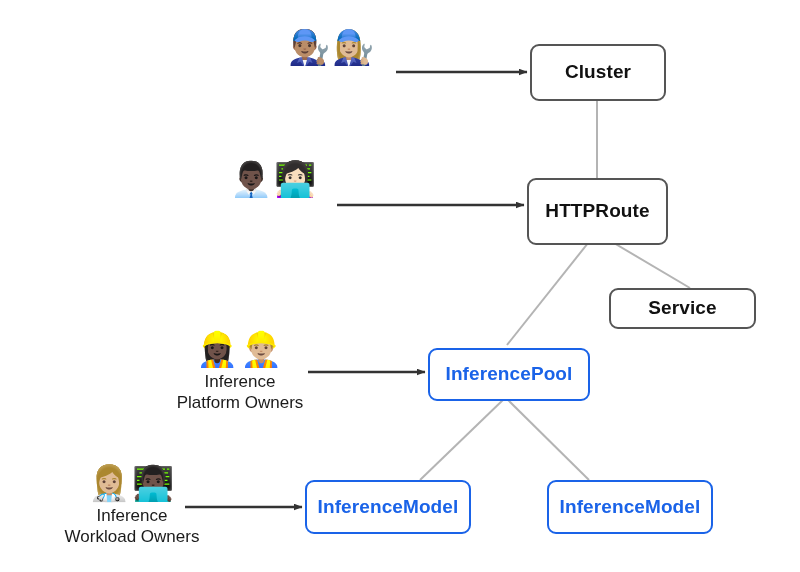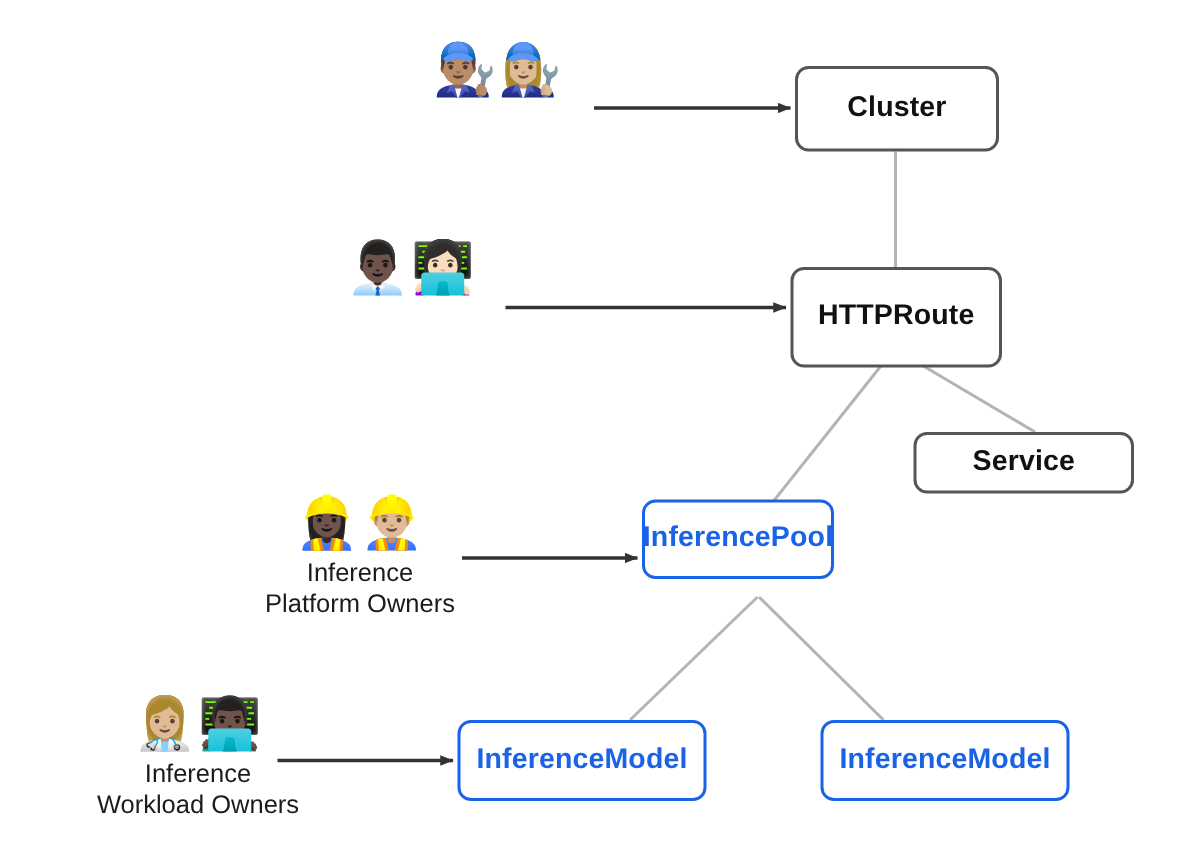--- a/index.html
+++ b/index.html
@@ -109,21 +109,21 @@
   <div id="node-layer">
       <div class="node core" style="left: 530px; top: 44px; width: 136px; height: 57px;">
         <span class="node-label">Cluster</span>
       </div>
       <div class="node core" style="left: 527px; top: 178px; width: 141px; height: 67px;">
         <span class="node-label">HTTPRoute</span>
       </div>
       <div class="node core" style="left: 609px; top: 288px; width: 147px; height: 41px;">
         <span class="node-label">Service</span>
       </div>
-      <div class="node inference" style="left: 428px; top: 333px; width: 128px; height: 53px; text-align: center;">
+      <div class="node inference" style="left: 428px; top: 348px; width: 162px; height: 53px; text-align: center;">
         <span class="node-label">InferencePool</span>
       </div>
       <div class="node inference" style="left: 305px; top: 480px; width: 166px; height: 54px;">
         <span class="node-label">InferenceModel</span>
       </div>
       <div class="node inference" style="left: 547px; top: 480px; width: 166px; height: 54px;">
         <span class="node-label">InferenceModel</span>
       </div>
     </div>
   <div id="persona-layer">

